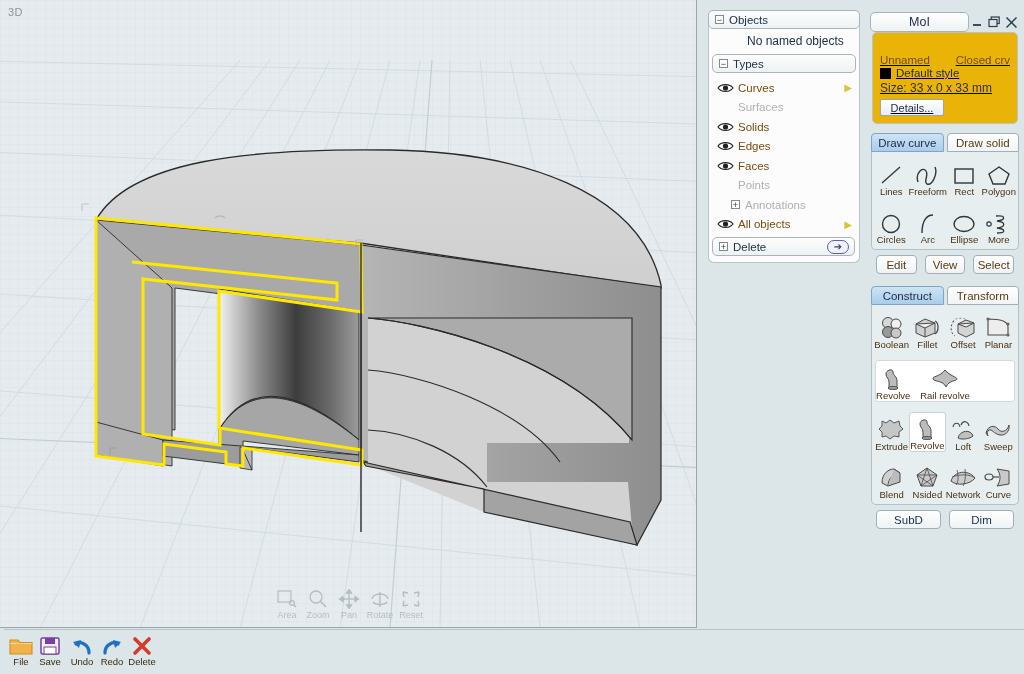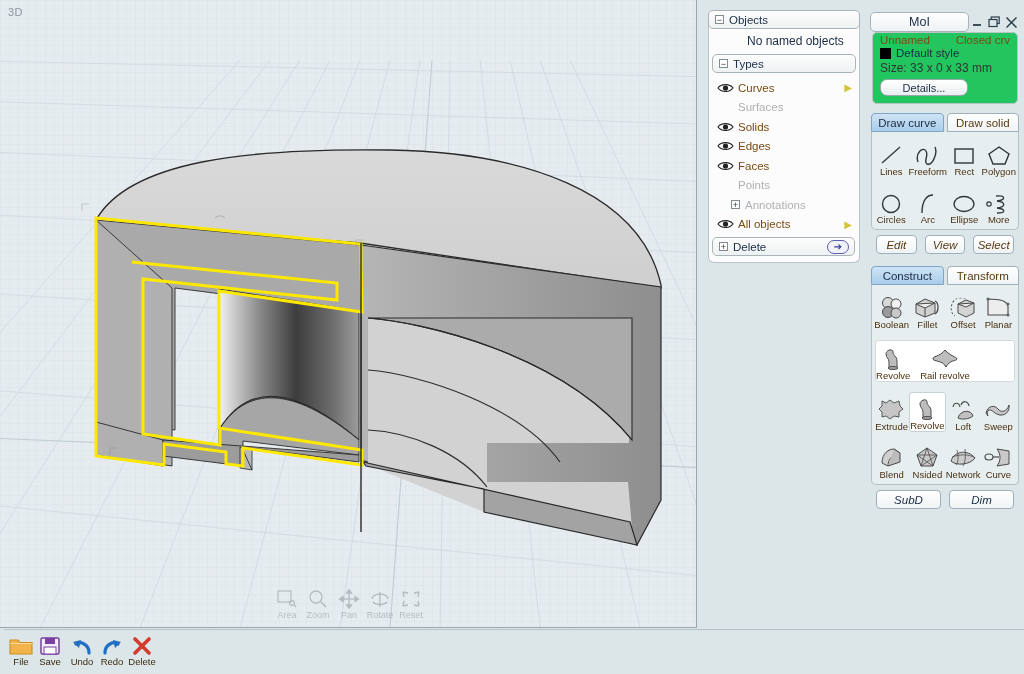--- a/index.html
+++ b/index.html
@@ -84,30 +84,30 @@
   }
   #titlebar { display:flex; align-items:center; height:24px; padding:20px 4px 0 4px; }
   #app-title {
     flex:1; height:20px; border:1px solid #a9b4ba; border-radius:5px;
     background:linear-gradient(#ffffff,#eef2f4);
     font-size:12.5px; color:#1b2c44; text-align:center; line-height:19px;
   }
   .win-btn { width:17px; height:18px; display:flex; align-items:center; justify-content:center; color:#2b3c48; }
 
   #info-box {
-    margin:8px 6px 0 6px; background:#22c55e;
-    border:1px solid #b9c3c8; border-radius:5px; padding:1px 7px 7px 7px;
+    margin:8px 6px 0 6px; background:#eab308;
+    border:1px solid #b9c3c8; border-radius:5px; padding:21px 7px 7px 7px;text-decoration:underline;
   }
   .info-line1 { display:flex; justify-content:space-between; font-size:11.5px; color:#7a4a10; }
   .info-style { display:flex; align-items:center; font-size:11.5px; color:#1b2c44; margin-top:1px; }
   .swatch { width:11px; height:11px; background:#000; margin-right:5px; }
   .info-size { font-size:12px; color:#333; margin-top:2px; }
   .details-btn {
-    margin-top:4px; width:88px; height:17px; font-size:11px; color:#1b2c44;
-    border:1px solid #9aa6ae; border-radius:7px;
+    margin-top:4px; width:64px; height:17px; font-size:11px; color:#1b2c44;
+    border:1px solid #9aa6ae; border-radius:2px;
     background:linear-gradient(#ffffff,#e9eef0); text-align:center; line-height:16px;
   }
 
   .palette { margin:9px 5px 0 5px; }
   .tabrow { display:flex; gap:3px; }
   .tab {
     flex:1; height:19px; font-size:11.5px; line-height:18px; text-align:center;
     border:1px solid #9fb0bb; border-radius:4px 4px 0 0;
     background:linear-gradient(#ffffff,#f0f4f6); color:#5a3a12;
   }
@@ -121,21 +121,21 @@
     display:flex; flex-direction:column; align-items:center; justify-content:flex-end;
     height:40px;
   }
   .tool .ic { height:25px; display:flex; align-items:flex-end; justify-content:center; }
   .tool .tl { font-size:9.5px; color:#4a3010; line-height:11px; white-space:nowrap; }
   .tool.sel { background:#ffffff; border:1px solid #c8d2d6; border-radius:3px; }
   .rowhl {
     grid-column:1 / span 4; background:#ffffff; border:1px solid #d2dade; border-radius:3px;
     display:grid; grid-template-columns:repeat(4,1fr); margin:2px 1px;
   }
-  .btnrow { display:flex; gap:8px; margin:5px 5px 12px 5px;font-style:italic; }
+  .btnrow { display:flex; gap:8px; margin:5px 5px 12px 5px; }
   .flatbtn {
     flex:1; height:19px; font-size:11.5px; line-height:18px; text-align:center;
     border:1px solid #9fb0bb; border-radius:4px;
     background:linear-gradient(#ffffff,#eef3f5); color:#5a3a12;
   }
   .flatbtn.dark { color:#1b2c44; }
 
   
   #bottombar {
     position:absolute; left:4px; top:629px; width:1024px; height:45px;

